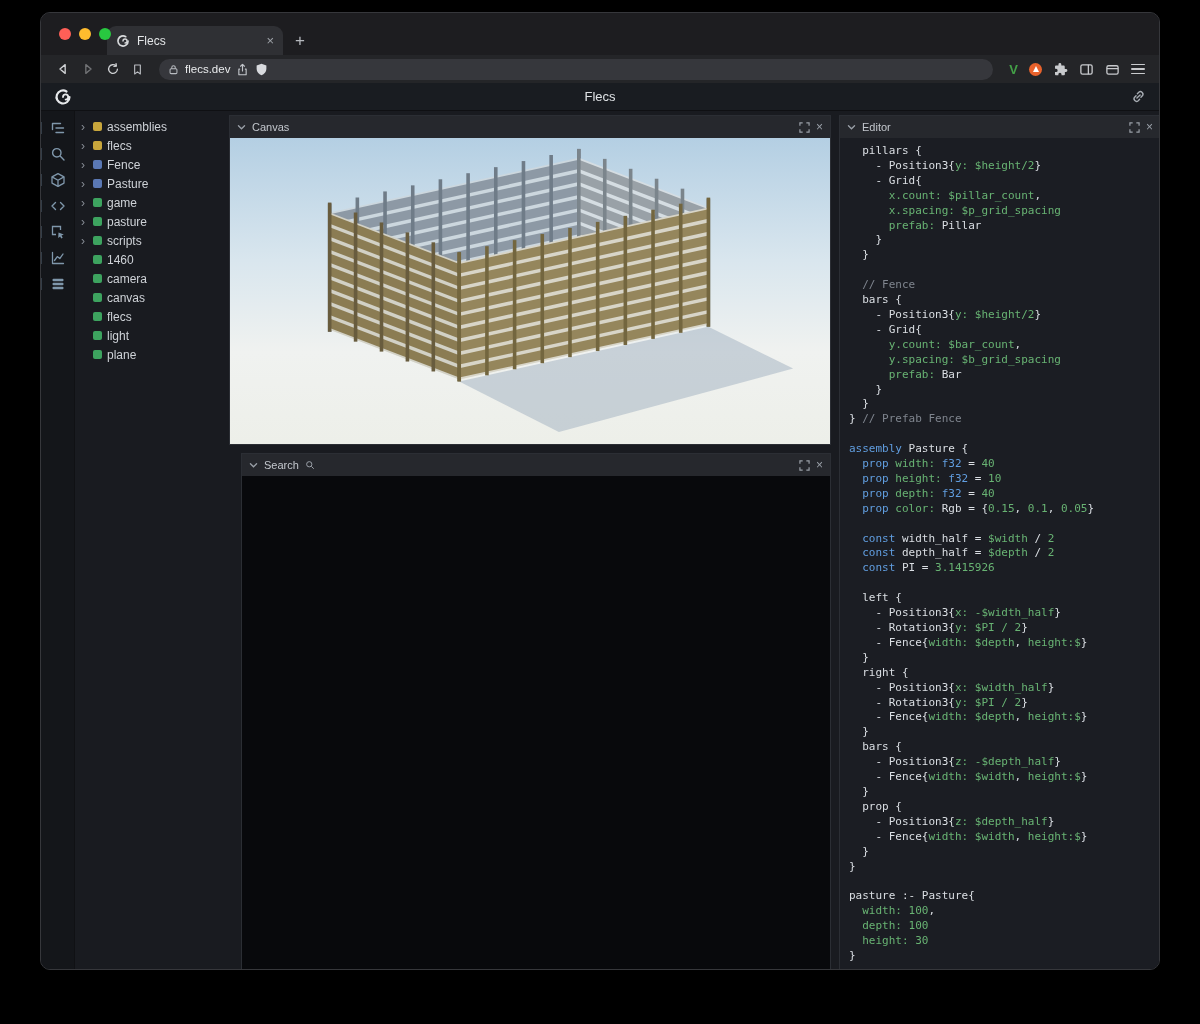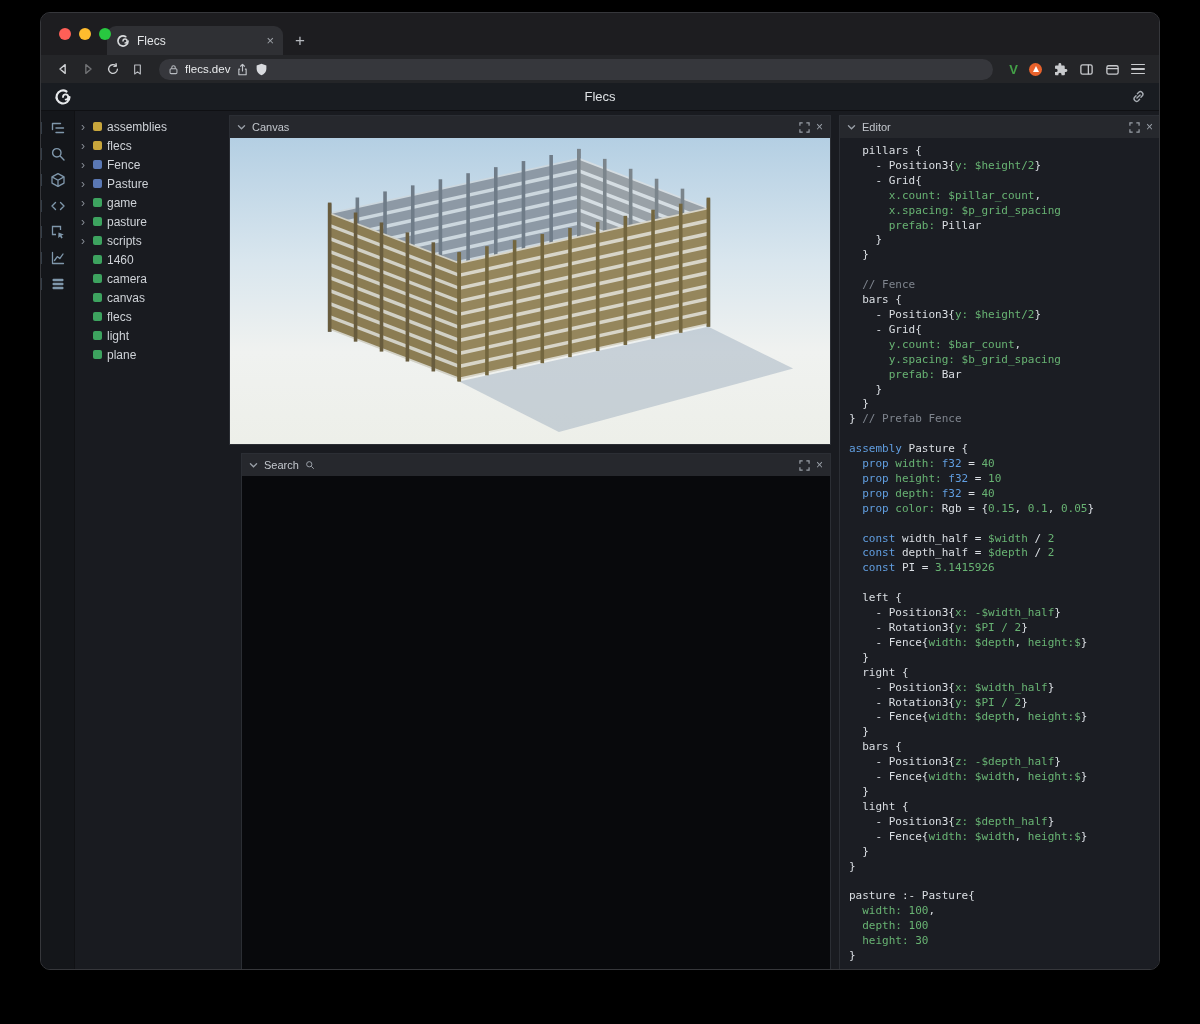--- a/index.html
+++ b/index.html
@@ -468,21 +468,21 @@
               <div class="cl"><span class="tk-p">  }</span></div>
               <div class="cl"><span class="tk-p">  right {</span></div>
               <div class="cl"><span class="tk-p">    - Position3{</span><span class="tk-g">x: $width_half</span><span class="tk-p">}</span></div>
               <div class="cl"><span class="tk-p">    - Rotation3{</span><span class="tk-g">y: $PI / 2</span><span class="tk-p">}</span></div>
               <div class="cl"><span class="tk-p">    - Fence{</span><span class="tk-g">width: $depth</span><span class="tk-p">, </span><span class="tk-g">height:$</span><span class="tk-p">}</span></div>
               <div class="cl"><span class="tk-p">  }</span></div>
               <div class="cl"><span class="tk-p">  bars {</span></div>
               <div class="cl"><span class="tk-p">    - Position3{</span><span class="tk-g">z: -$depth_half</span><span class="tk-p">}</span></div>
               <div class="cl"><span class="tk-p">    - Fence{</span><span class="tk-g">width: $width</span><span class="tk-p">, </span><span class="tk-g">height:$</span><span class="tk-p">}</span></div>
               <div class="cl"><span class="tk-p">  }</span></div>
-              <div class="cl"><span class="tk-p">  light {</span></div>
+              <div class="cl"><span class="tk-p">  prop {</span></div>
               <div class="cl"><span class="tk-p">    - Position3{</span><span class="tk-g">z: $depth_half</span><span class="tk-p">}</span></div>
               <div class="cl"><span class="tk-p">    - Fence{</span><span class="tk-g">width: $width</span><span class="tk-p">, </span><span class="tk-g">height:$</span><span class="tk-p">}</span></div>
               <div class="cl"><span class="tk-p">  }</span></div>
               <div class="cl"><span class="tk-p">}</span></div>
               <div class="cl">&nbsp;</div>
               <div class="cl"><span class="tk-p">pasture :- Pasture{</span></div>
               <div class="cl"><span class="tk-g">  width: 100</span><span class="tk-p">,</span></div>
               <div class="cl"><span class="tk-g">  depth: 100</span></div>
               <div class="cl"><span class="tk-g">  height: 30</span></div>
               <div class="cl"><span class="tk-p">}</span></div>

